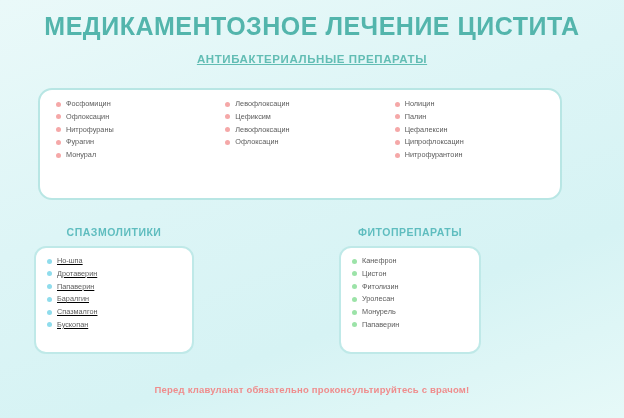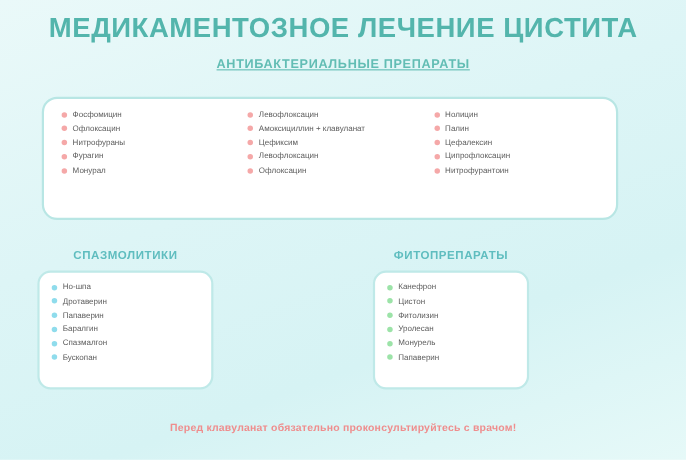--- a/index.html
+++ b/index.html
@@ -110,21 +110,21 @@
   #head-right { color: #5fbdbf; }
 
   .lower-card {
     background: #ffffff;
     border: 2px solid #bfe9e8;
     border-radius: 12px;
     padding: 9px 8px 7px 11px;
     min-height: 108px;
   }
 
-  #card-left  { width: 160px; margin: 0 auto; }
+  #card-left  { width: 160px; margin: 0 auto; text-decoration: underline; }
   #card-right { width: 142px; margin: 0 auto; }
 
   
   #footer-note {
     position: absolute;
     left: 0;
     top: 384px;
     width: 624px;
     text-align: center;
     color: #ef8d8d;
@@ -169,24 +169,20 @@
   </div>
 
   <div class="top-col">
     <ul class="item-list">
       <li>
         <span class="bullet pink"></span>
         <span>Левофлоксацин</span>
       </li>
       <li>
         <span class="bullet pink"></span>
-        <span>Амоксициллин + клавуланат</span>
-      </li>
-      <li>
-        <span class="bullet pink"></span>
         <span>Цефиксим</span>
       </li>
       <li>
         <span class="bullet pink"></span>
         <span>Левофлоксацин</span>
       </li>
       <li>
         <span class="bullet pink"></span>
         <span>Офлоксацин</span>
       </li>

